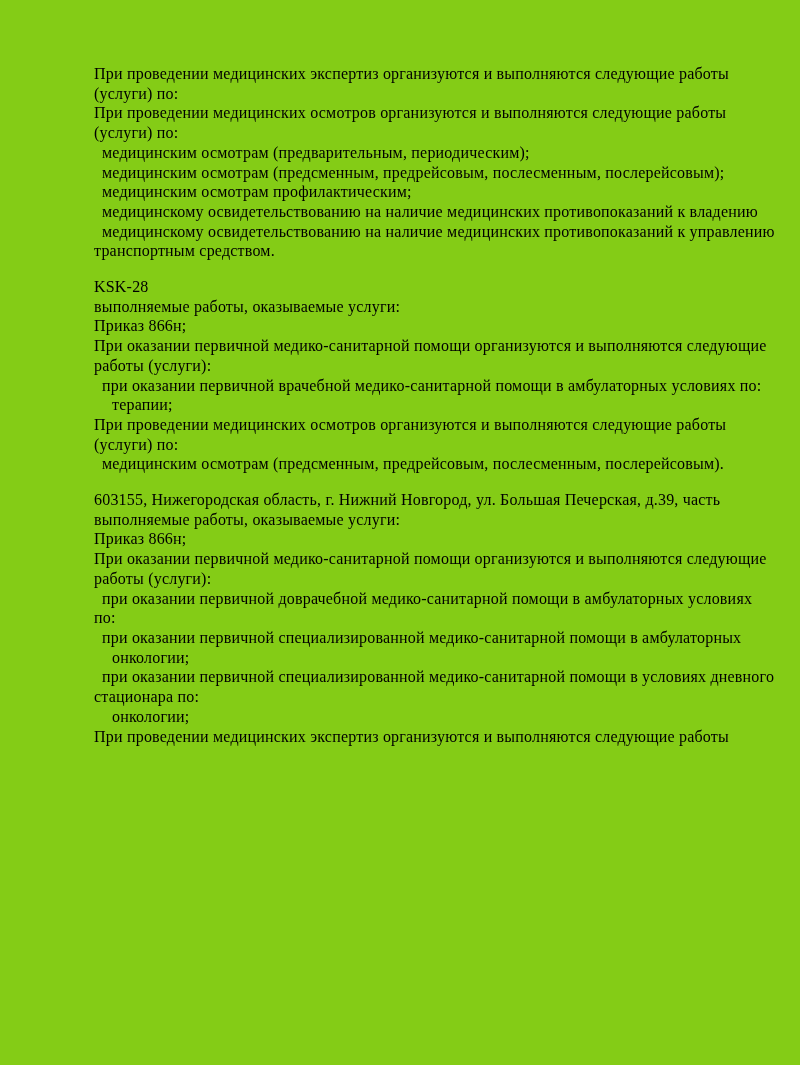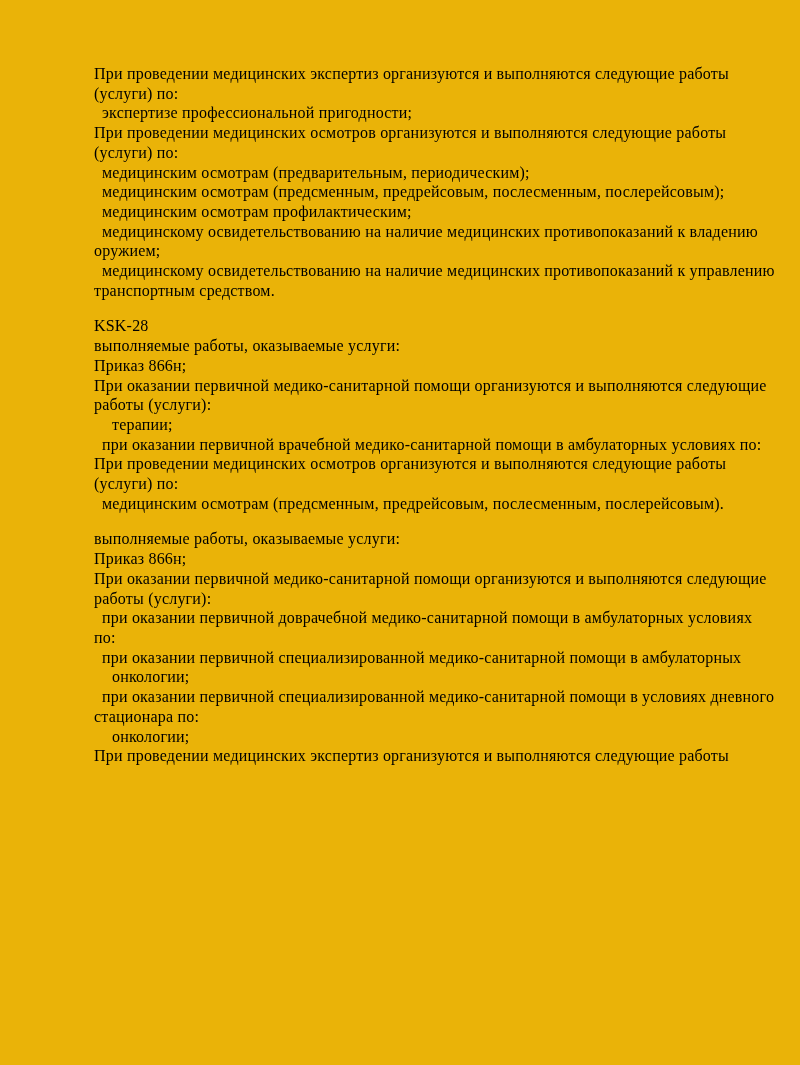--- a/index.html
+++ b/index.html
@@ -30,46 +30,45 @@
     color: #000000;
   }
   .indent-0 { padding-left: 0; }
   .indent-1 { padding-left: 8px; }
   .indent-2 { padding-left: 18px; }
   .section-gap { height: 16px; }
 </style>
 </head>
 <body>
 
-<div class="page" style="background: #eab308; color: rgb(0, 0, 0);">
+<div class="page" style="background: #84cc16; color: rgb(0, 0, 0);">
   <div class="content">
       <div class="line indent-0">При проведении медицинских экспертиз организуются и выполняются следующие работы</div>
       <div class="line indent-0">(услуги) по:</div>
-      <div class="line indent-1">экспертизе профессиональной пригодности;</div>
       <div class="line indent-0">При проведении медицинских осмотров организуются и выполняются следующие работы</div>
       <div class="line indent-0">(услуги) по:</div>
       <div class="line indent-1">медицинским осмотрам (предварительным, периодическим);</div>
       <div class="line indent-1">медицинским осмотрам (предсменным, предрейсовым, послесменным, послерейсовым);</div>
       <div class="line indent-1">медицинским осмотрам профилактическим;</div>
       <div class="line indent-1">медицинскому освидетельствованию на наличие медицинских противопоказаний к владению</div>
-      <div class="line indent-0">оружием;</div>
       <div class="line indent-1">медицинскому освидетельствованию на наличие медицинских противопоказаний к управлению</div>
       <div class="line indent-0">транспортным средством.</div>
       <div class="section-gap"></div>
       <div class="line indent-0">KSK-28</div>
       <div class="line indent-0">выполняемые работы, оказываемые услуги:</div>
       <div class="line indent-0">Приказ 866н;</div>
       <div class="line indent-0">При оказании первичной медико-санитарной помощи организуются и выполняются следующие</div>
       <div class="line indent-0">работы (услуги):</div>
+      <div class="line indent-1">при оказании первичной врачебной медико-санитарной помощи в амбулаторных условиях по:</div>
       <div class="line indent-2">терапии;</div>
-      <div class="line indent-1">при оказании первичной врачебной медико-санитарной помощи в амбулаторных условиях по:</div>
       <div class="line indent-0">При проведении медицинских осмотров организуются и выполняются следующие работы</div>
       <div class="line indent-0">(услуги) по:</div>
       <div class="line indent-1">медицинским осмотрам (предсменным, предрейсовым, послесменным, послерейсовым).</div>
       <div class="section-gap"></div>
+      <div class="line indent-0">603155, Нижегородская область, г. Нижний Новгород, ул. Большая Печерская, д.39, часть</div>
       <div class="line indent-0">выполняемые работы, оказываемые услуги:</div>
       <div class="line indent-0">Приказ 866н;</div>
       <div class="line indent-0">При оказании первичной медико-санитарной помощи организуются и выполняются следующие</div>
       <div class="line indent-0">работы (услуги):</div>
       <div class="line indent-1">при оказании первичной доврачебной медико-санитарной помощи в амбулаторных условиях</div>
       <div class="line indent-0">по:</div>
       <div class="line indent-1">при оказании первичной специализированной медико-санитарной помощи в амбулаторных</div>
       <div class="line indent-2">онкологии;</div>
       <div class="line indent-1">при оказании первичной специализированной медико-санитарной помощи в условиях дневного</div>
       <div class="line indent-0">стационара по:</div>

